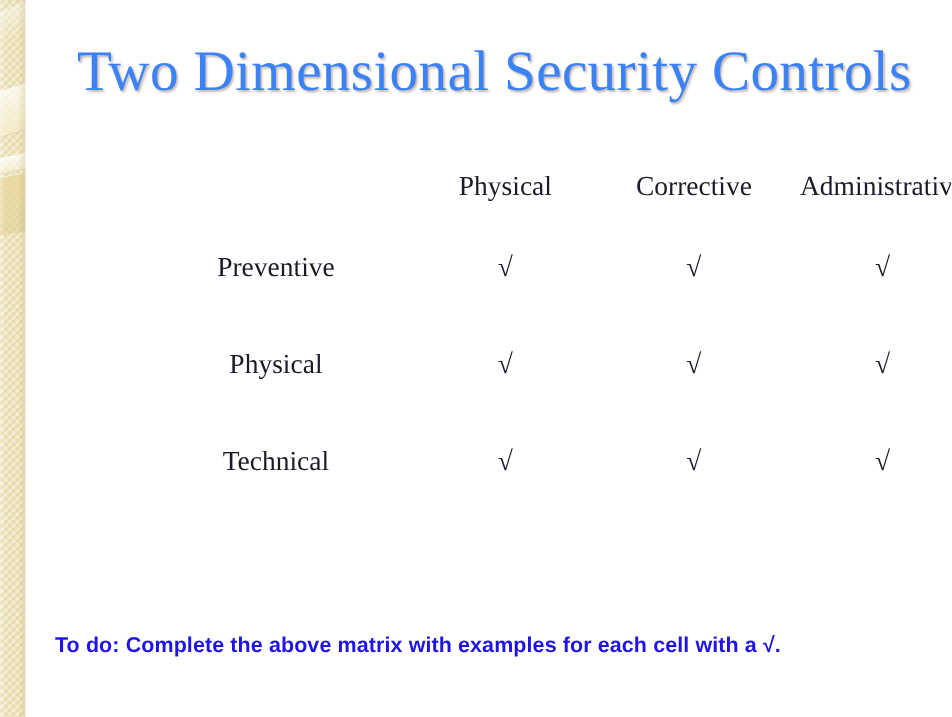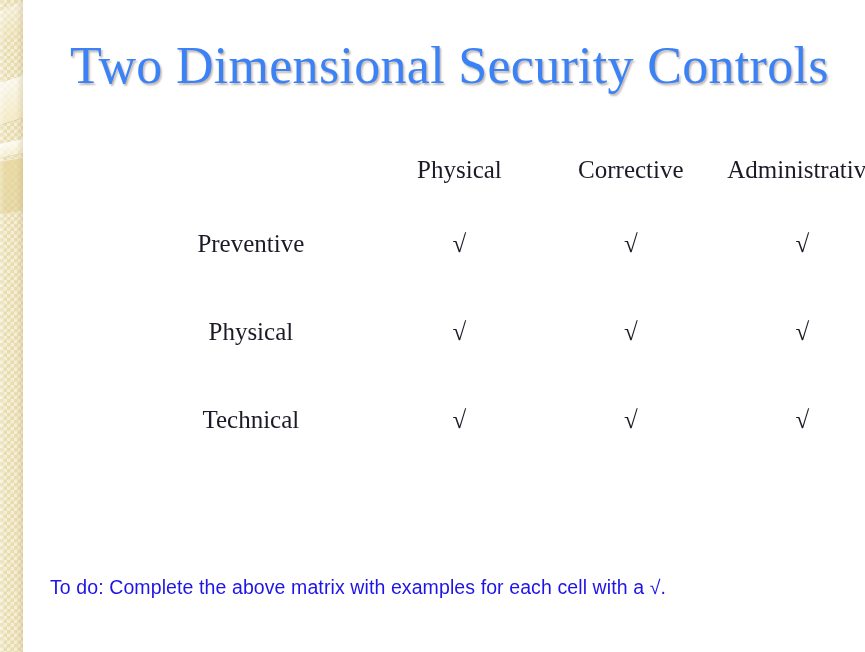--- a/index.html
+++ b/index.html
@@ -160,21 +160,21 @@
   .c3 { padding-left: 20px; }
   .h3 { padding-left: 20px; }
 
   
   #todo-note {
     position: absolute;
     left: 50px;
     top: 576px;
     font-family: "Liberation Sans", sans-serif;
     font-size: 19.5px;
-    font-weight: normal;
+    font-weight: bold;
     color: #1f14e8;
     letter-spacing: 0.1px;
     white-space: nowrap;
   }
 </style>
 </head>
 <body>
 
 <div id="slide">
 

